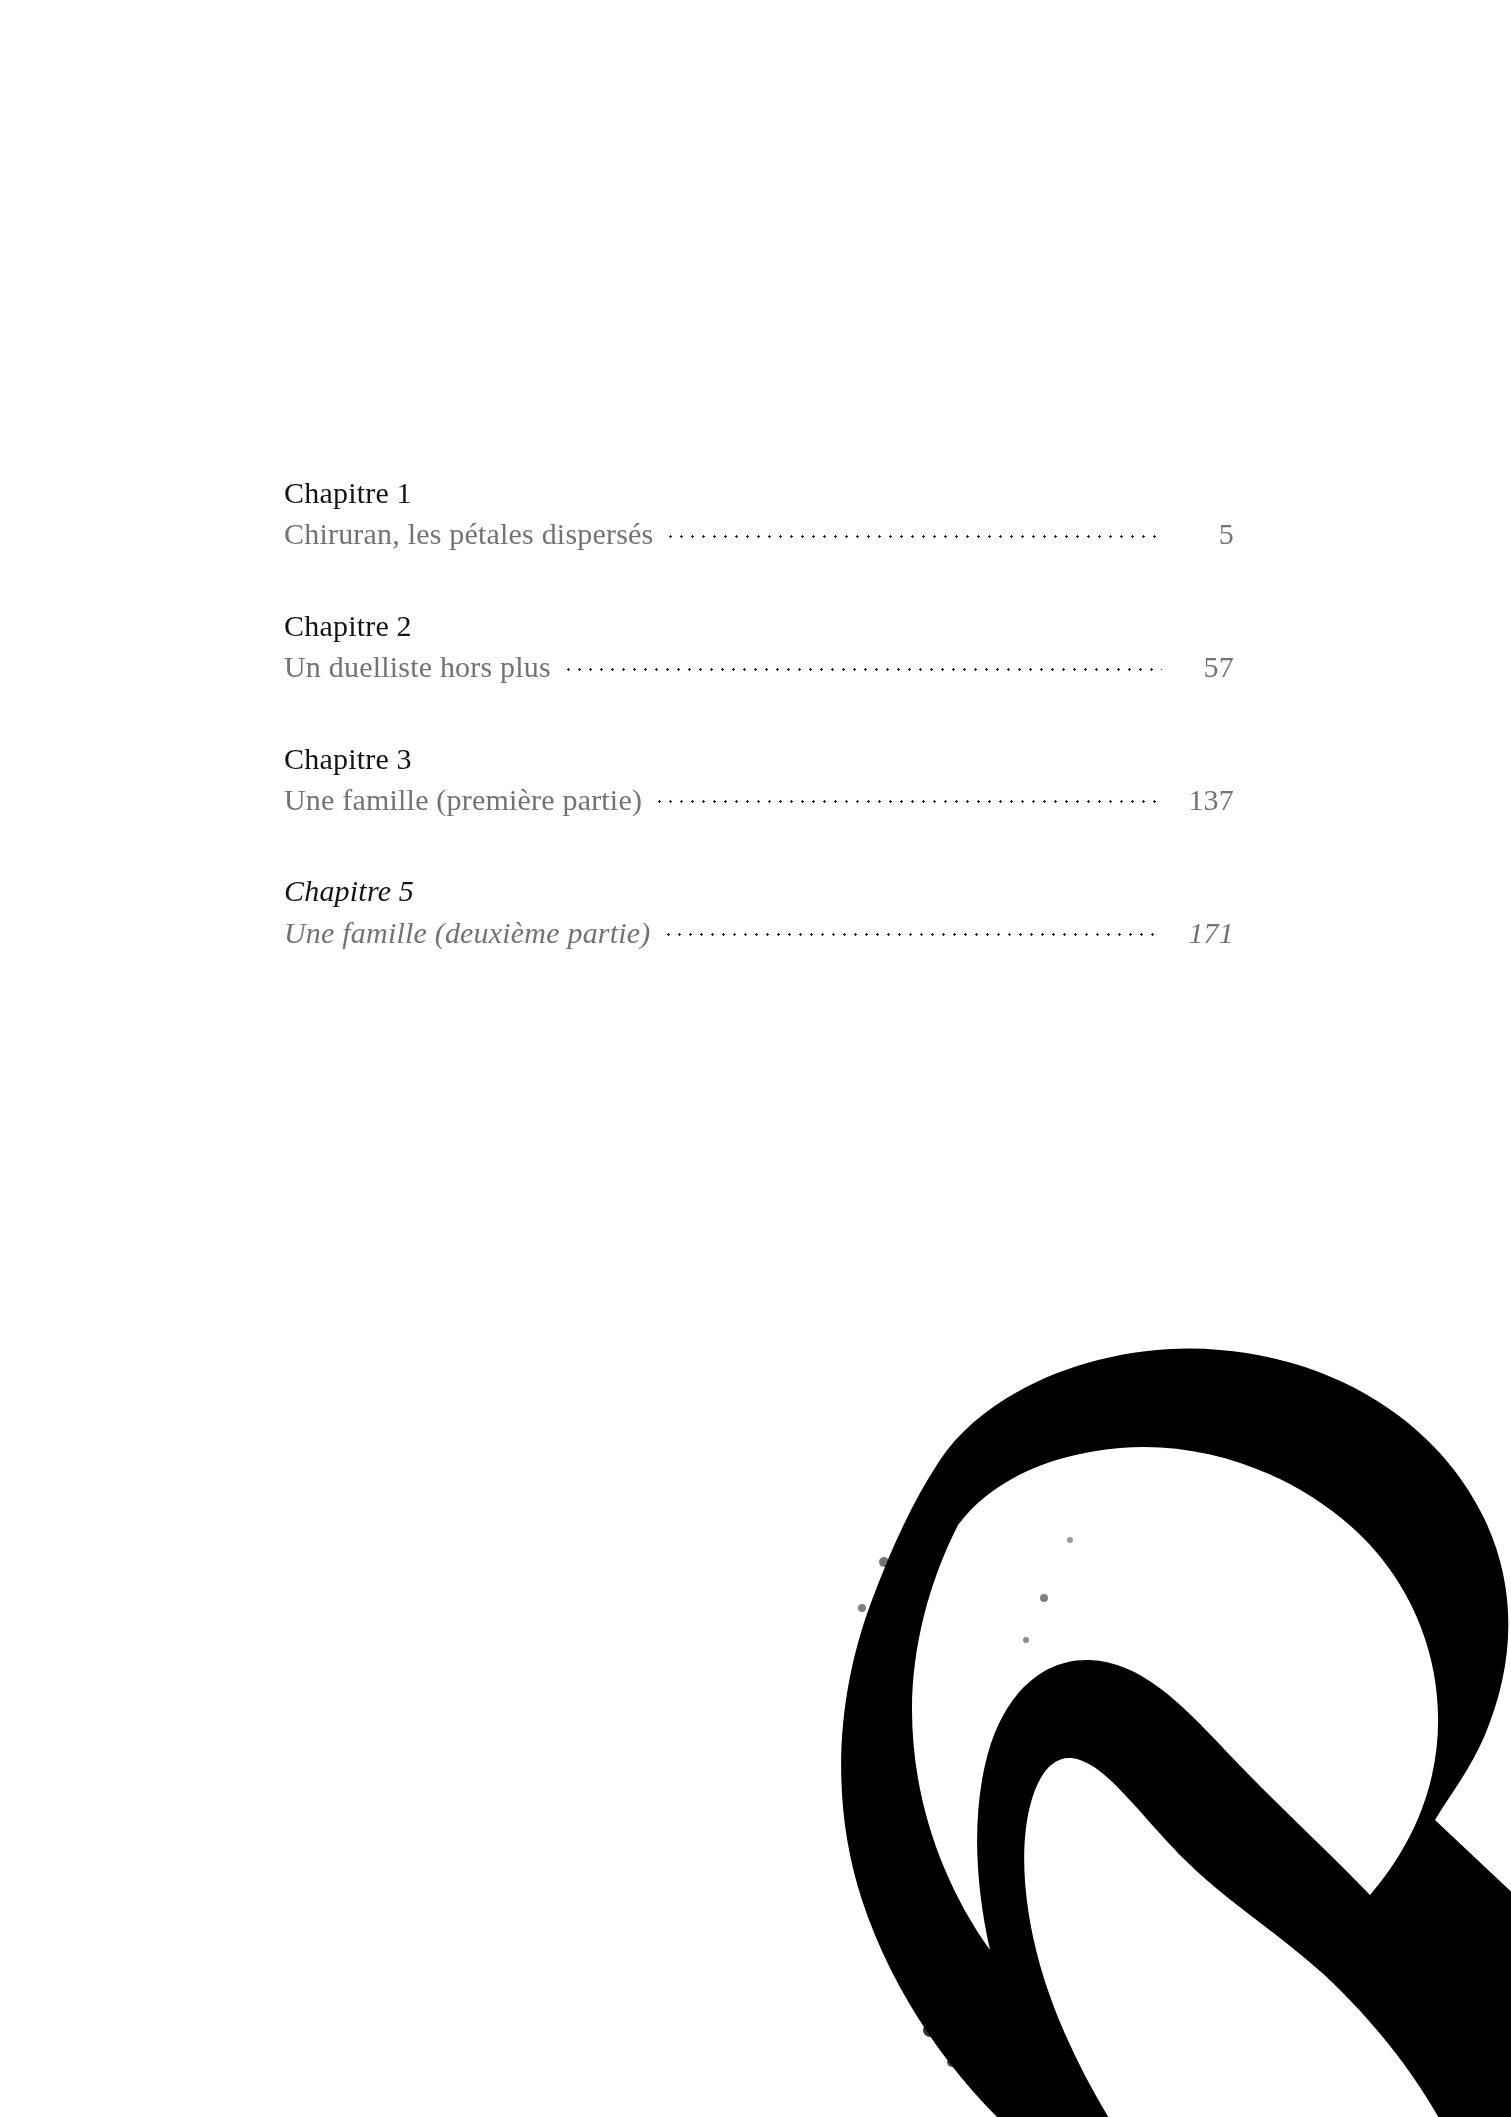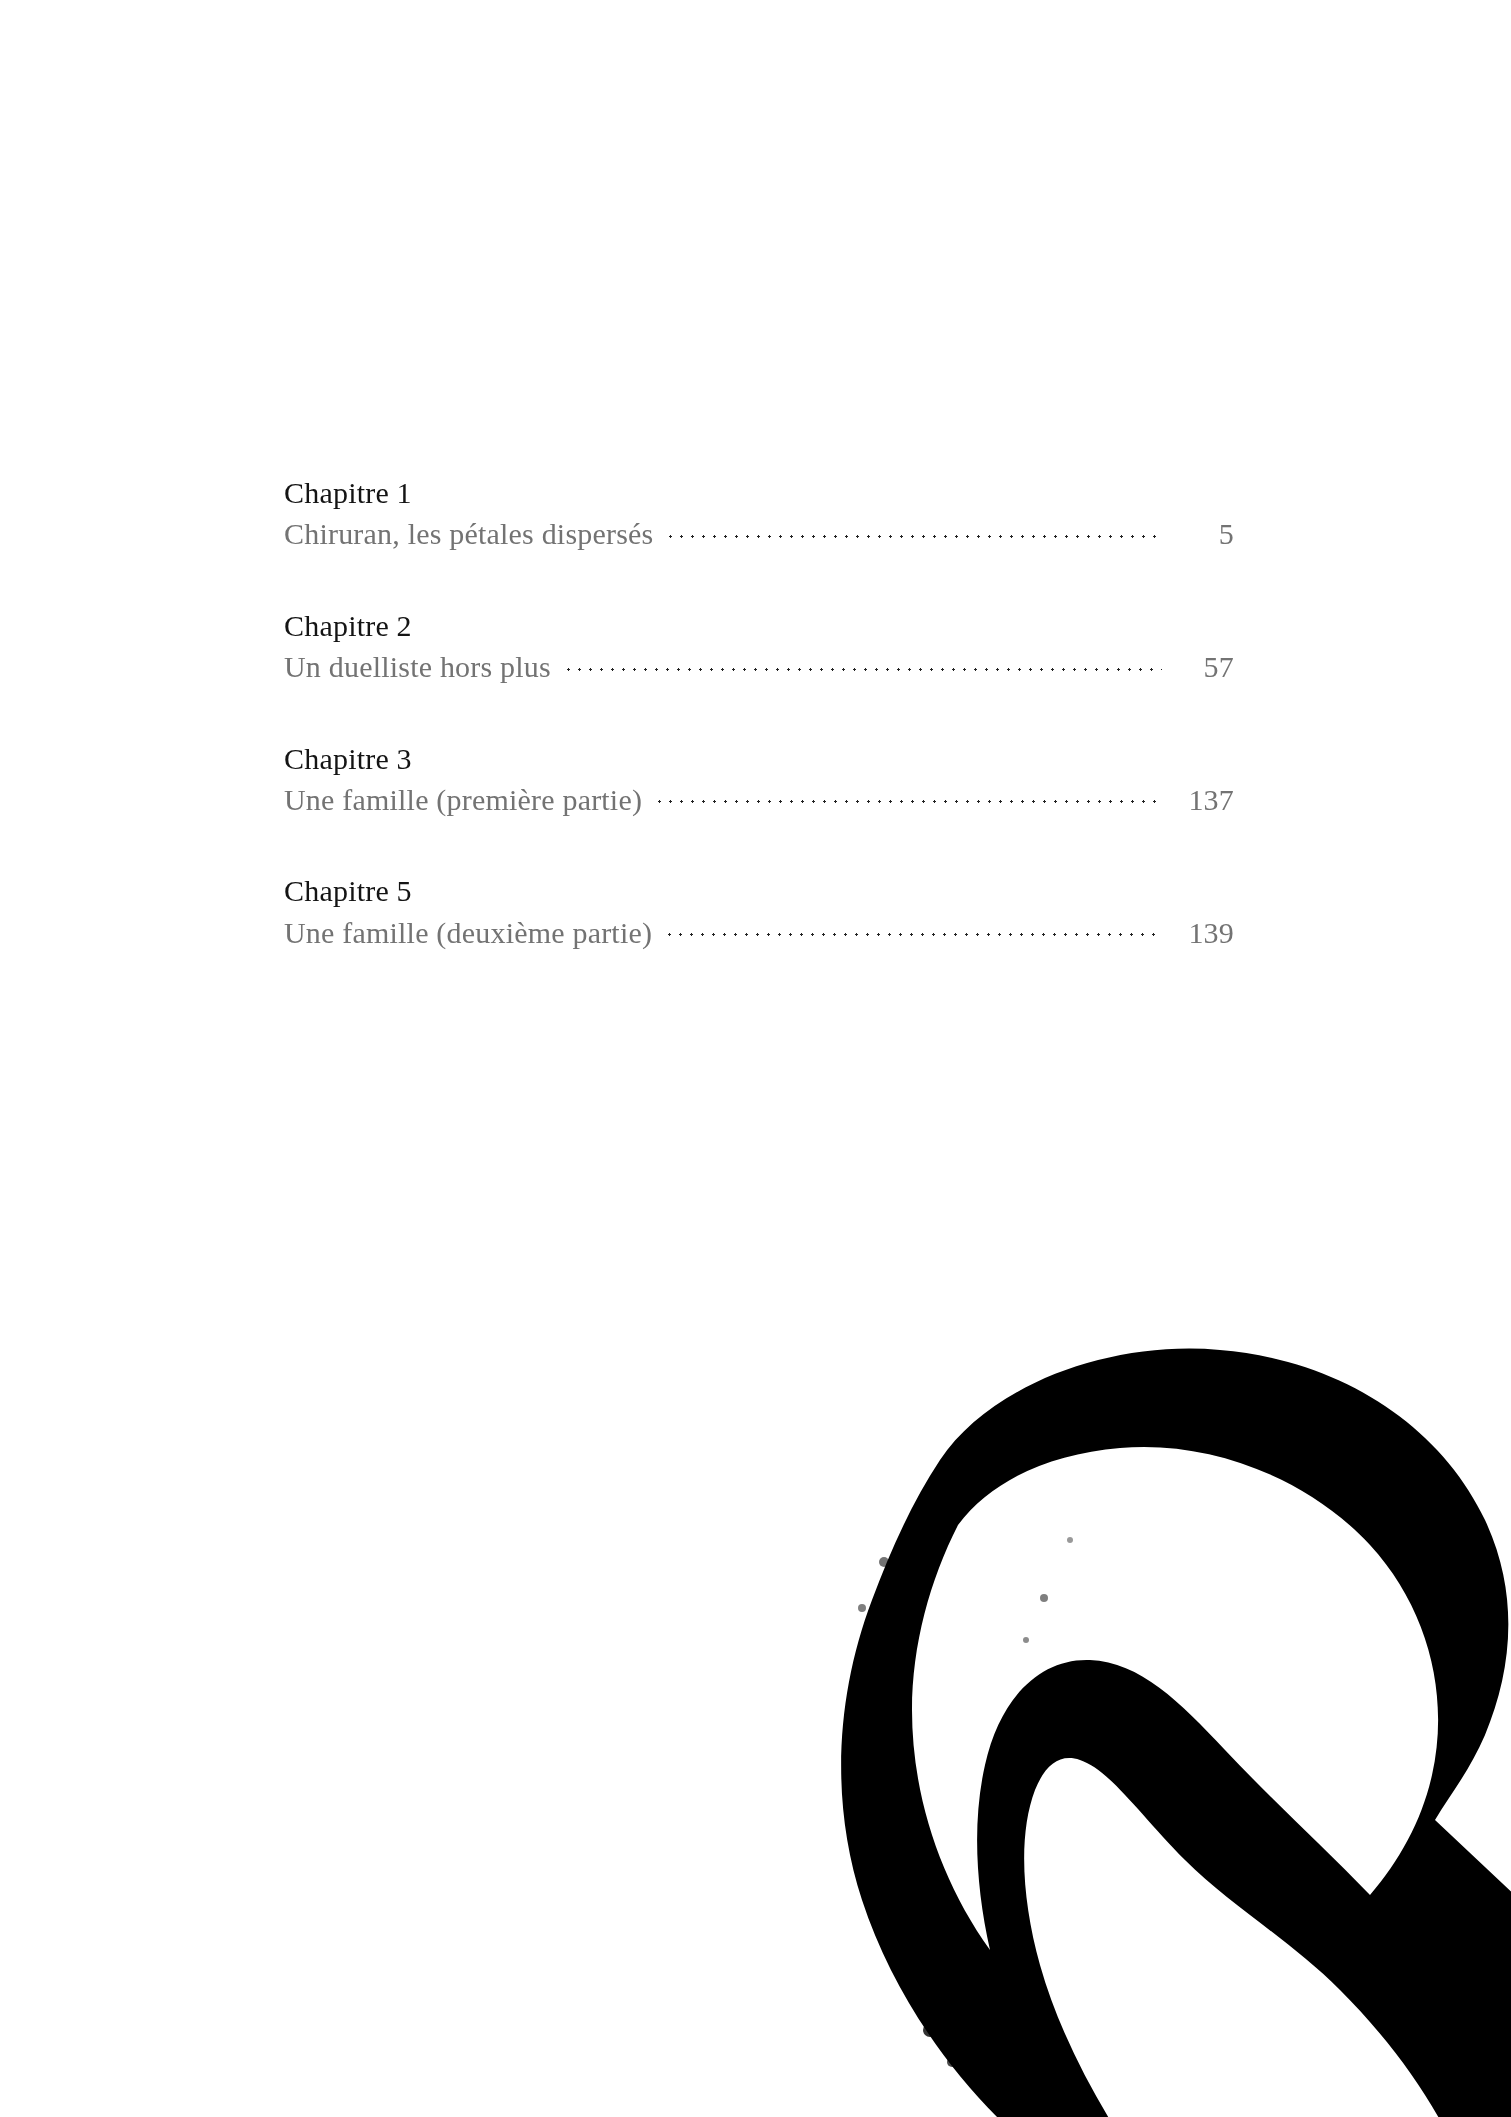--- a/index.html
+++ b/index.html
@@ -27,20 +27,21 @@
     left: 284px;
     top: 472px;
     width: 950px;
   }
 
   .toc-entry {
     margin-bottom: 50px;
   }
   .toc-entry:last-child {
     margin-bottom: 0;
+    font-style: italic;
   }
 
   .chapter-number {
     font-size: 30px;
     line-height: 1.38;
     letter-spacing: 0.2px;
     color: #141414;
   }
 
   .chapter-line {
@@ -130,21 +131,21 @@
         <span class="dot-leader"></span>
         <span class="page-number">137</span>
       </div>
     </div>
 
     <div class="toc-entry">
       <div class="chapter-number">Chapitre 5</div>
       <div class="chapter-line">
         <span class="chapter-title">Une famille (deuxième partie)</span>
         <span class="dot-leader"></span>
-        <span class="page-number">139</span>
+        <span class="page-number">171</span>
       </div>
     </div>
 
   </div>
 
   <div class="ink-art">
     <svg viewBox="0 0 880 780" xmlns="http://www.w3.org/2000/svg" aria-hidden="true">
       <g fill="#000000">
         <path d="M300 120
                  C 350 45, 470 0, 580 10

